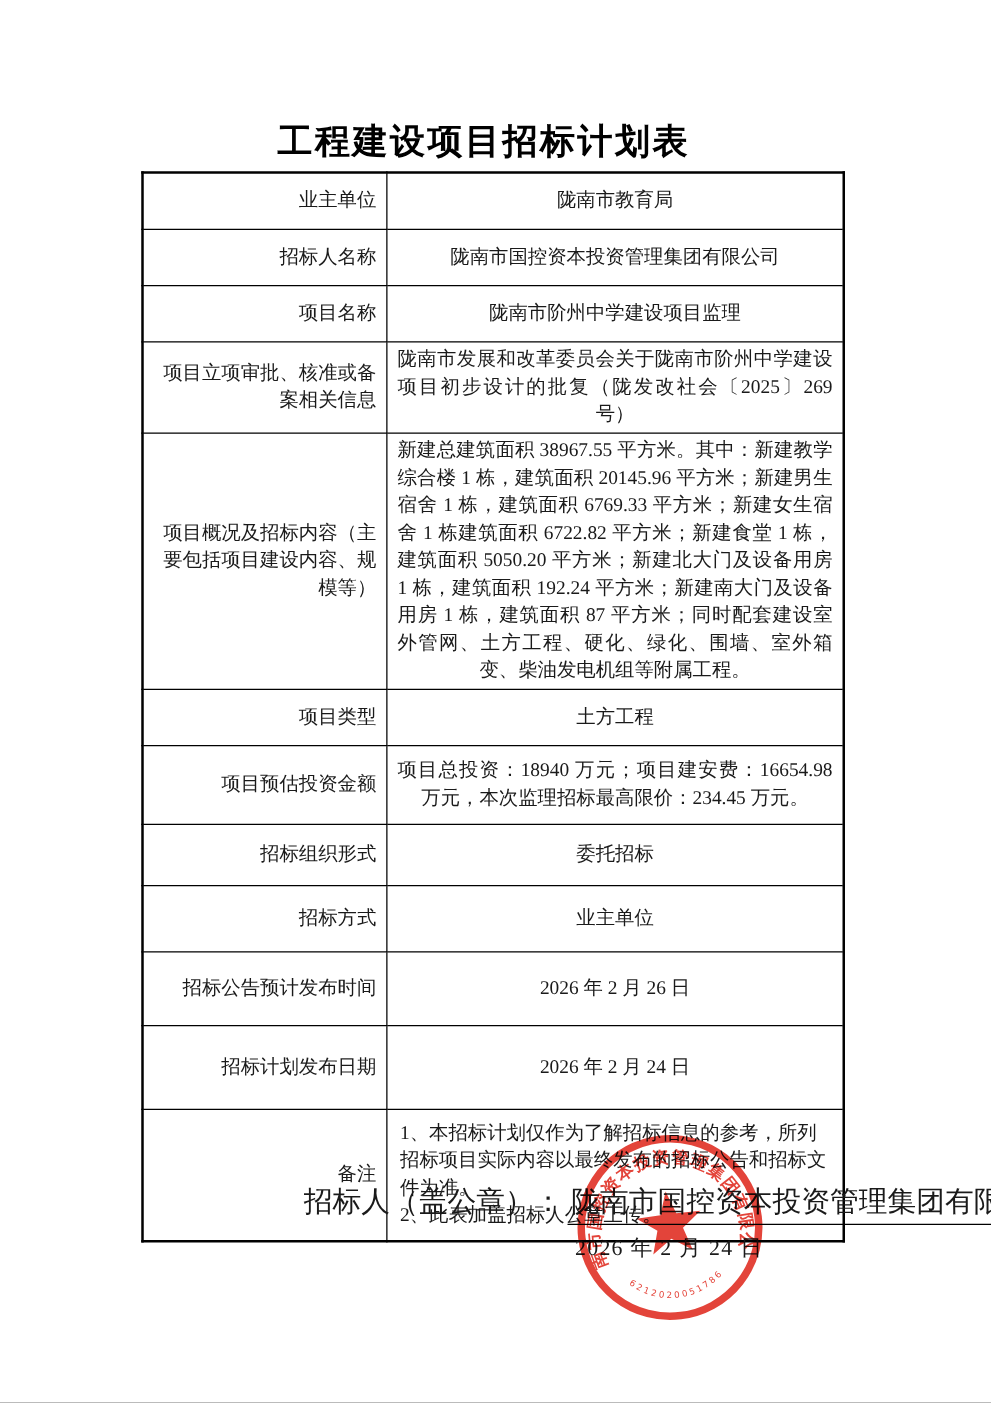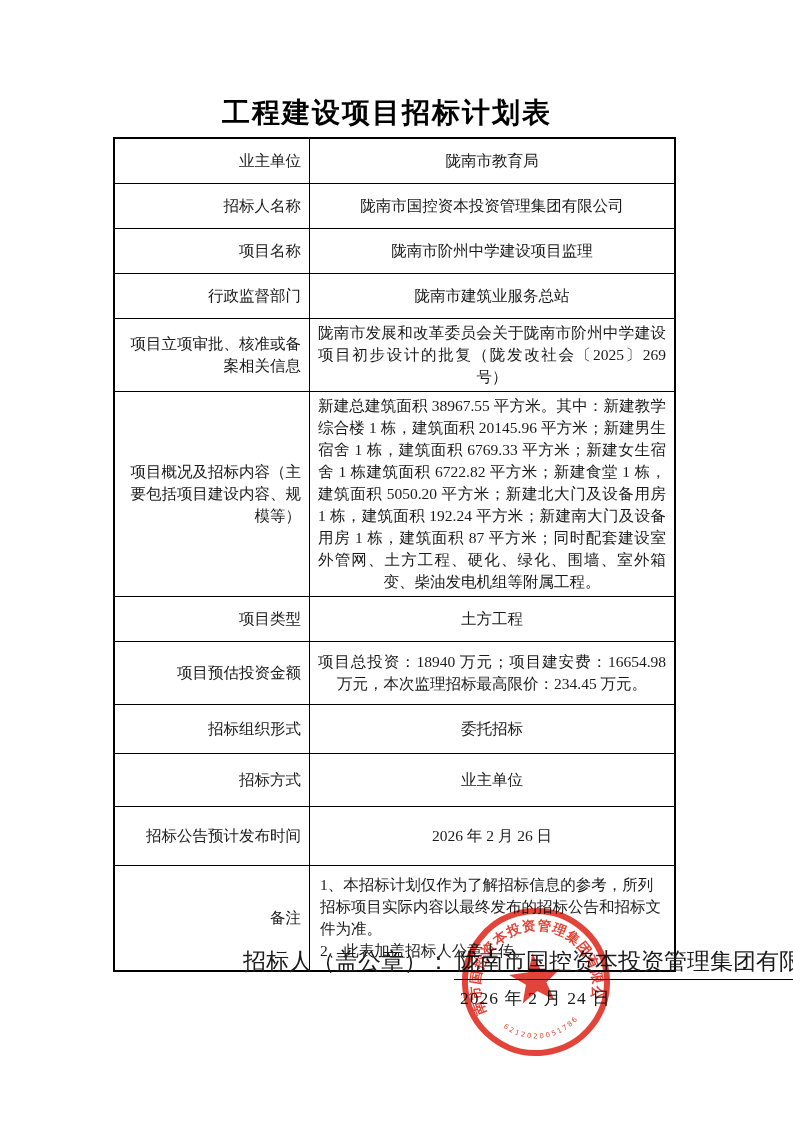--- a/index.html
+++ b/index.html
@@ -107,24 +107,20 @@
         <td class="td">陇南市教育局</td>
       </tr>
       <tr class="r2">
         <td class="th">招标人名称</td>
         <td class="td">陇南市国控资本投资管理集团有限公司</td>
       </tr>
       <tr class="r3">
         <td class="th">项目名称</td>
         <td class="td">陇南市阶州中学建设项目监理</td>
       </tr>
-      <tr class="r4">
-        <td class="th">行政监督部门</td>
-        <td class="td">陇南市建筑业服务总站</td>
-      </tr>
       <tr class="r5">
         <td class="th">项目立项审批、核准或备案相关信息</td>
         <td class="td">陇南市发展和改革委员会关于陇南市阶州中学建设项目初步设计的批复（陇发改社会〔2025〕269 号）</td>
       </tr>
       <tr class="r6">
         <td class="th">项目概况及招标内容（主要包括项目建设内容、规模等）</td>
         <td class="td">新建总建筑面积 38967.55 平方米。其中：新建教学综合楼 1 栋，建筑面积 20145.96 平方米；新建男生宿舍 1 栋，建筑面积 6769.33 平方米；新建女生宿舍 1 栋建筑面积 6722.82 平方米；新建食堂 1 栋，建筑面积 5050.20 平方米；新建北大门及设备用房 1 栋，建筑面积 192.24 平方米；新建南大门及设备用房 1 栋，建筑面积 87 平方米；同时配套建设室外管网、土方工程、硬化、绿化、围墙、室外箱变、柴油发电机组等附属工程。</td>
       </tr>
       <tr class="r7">
         <td class="th">项目类型</td>
@@ -138,20 +134,24 @@
         <td class="th">招标组织形式</td>
         <td class="td">委托招标</td>
       </tr>
       <tr class="r10">
         <td class="th">招标方式</td>
         <td class="td">业主单位</td>
       </tr>
       <tr class="r11">
         <td class="th">招标公告预计发布时间</td>
         <td class="td">2026 年 2 月 26 日</td>
+      </tr>
+      <tr class="r12">
+        <td class="th">招标计划发布日期</td>
+        <td class="td">2026 年 2 月 24 日</td>
       </tr>
       <tr class="r13">
         <td class="th">备注</td>
         <td class="td">1、本招标计划仅作为了解招标信息的参考，所列招标项目实际内容以最终发布的招标公告和招标文件为准。
 2、此表加盖招标人公章上传。</td>
       </tr>
     </tbody>
   </table>
 
   <div class="sign-line">

